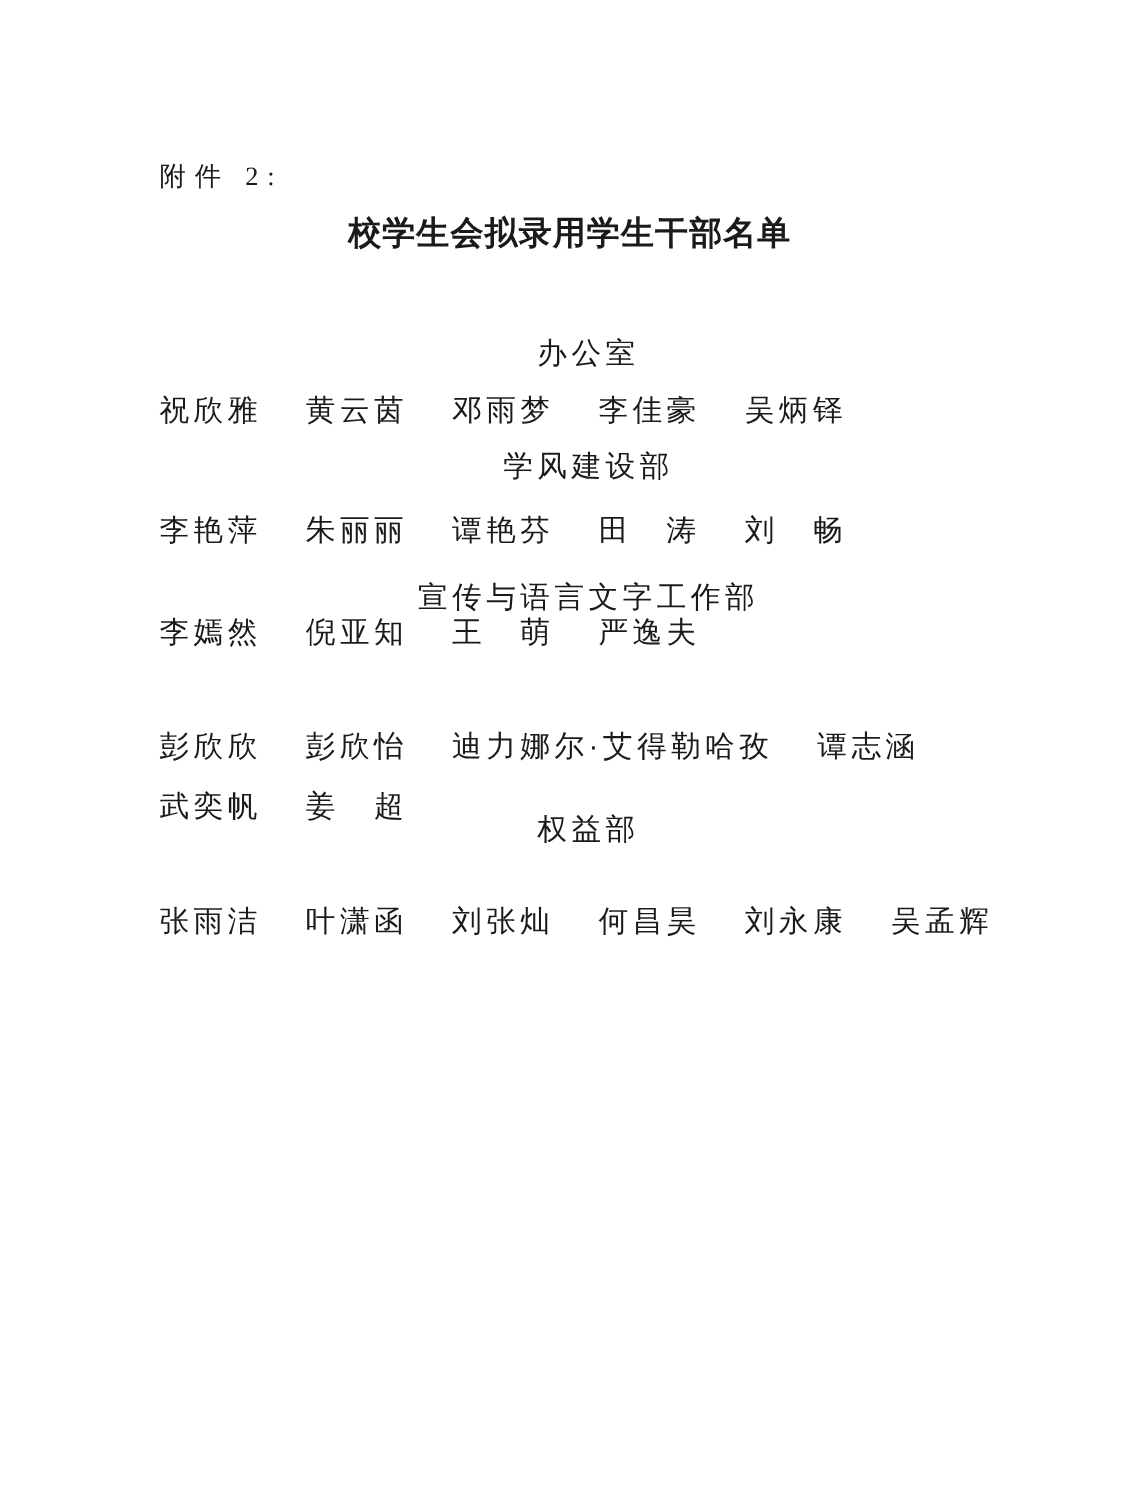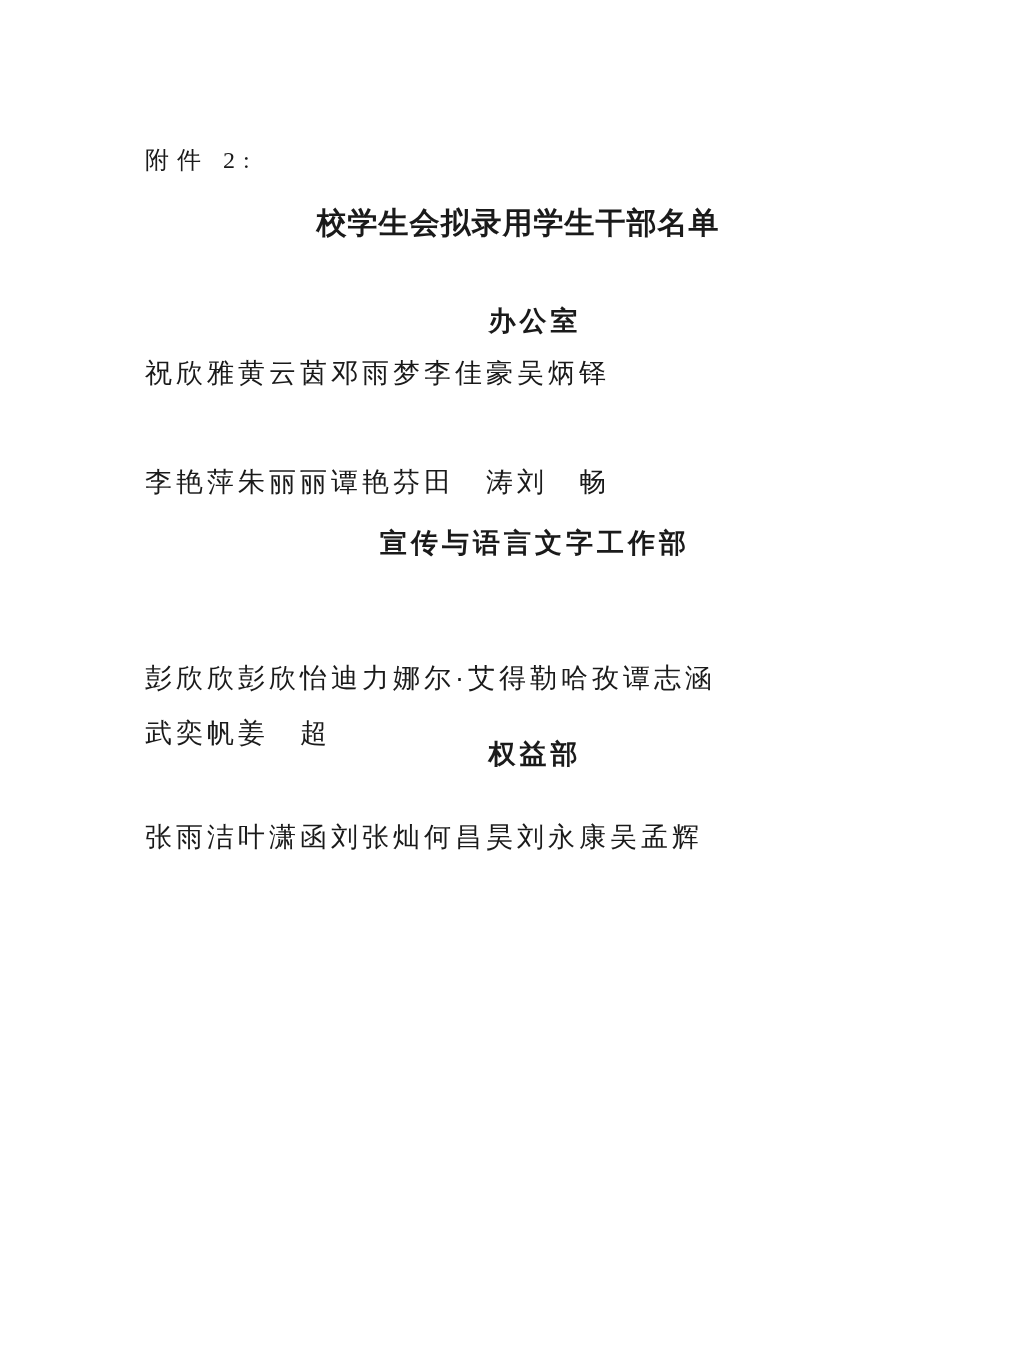--- a/index.html
+++ b/index.html
@@ -20,21 +20,21 @@
     left: 145px;
     top: 144px;
     font-family: "Liberation Serif", serif;
     font-size: 24px;
     letter-spacing: 8px;
     white-space: nowrap;
   }
   .doc-title {
     position: absolute;
     left: 0;
-    top: 203px;
+    top: 192px;
     width: 1036px;
     text-align: center;
     font-family: "Liberation Serif", serif;
     font-weight: bold;
     font-size: 30px;
     letter-spacing: 1px;
     white-space: nowrap;
   }
   .content {
     position: absolute;
@@ -42,29 +42,30 @@
     top: 0;
     width: 780px;
     height: 100%;
   }
   .dept-header {
     position: absolute;
     left: 0;
     width: 100%;
     text-align: center;
     font-family: "Liberation Sans", sans-serif;
-    font-weight: bold;
+    font-weight: normal;
     font-size: 27px;
     letter-spacing: 4px;
     white-space: nowrap;
   }
   .names-row {
     position: absolute;
     left: 0;
     display: flex;
+    gap: 40px;
     font-family: Liberation Sans, sans-serif;
     font-size: 27px;
     letter-spacing: 4px;
     white-space: nowrap;
   }
   .names-row span {
     display: inline-block;
   }
 </style>
 </head>
@@ -80,29 +81,36 @@
 
     <div class="dept-header" style="top:303px">办公室</div>
     <div class="names-row" style="top:355px">
       <span>祝欣雅</span>
       <span>黄云茵</span>
       <span>邓雨梦</span>
       <span>李佳豪</span>
       <span>吴炳铎</span>
     </div>
 
+    <div class="dept-header" style="top:406px">学风建设部</div>
     <div class="names-row" style="top:464px">
       <span>李艳萍</span>
       <span>朱丽丽</span>
       <span>谭艳芬</span>
       <span>田　涛</span>
       <span>刘　畅</span>
     </div>
 
     <div class="dept-header" style="top:525px">宣传与语言文字工作部</div>
+    <div class="names-row" style="top:557px">
+      <span>李嫣然</span>
+      <span>倪亚知</span>
+      <span>王　萌</span>
+      <span>严逸夫</span>
+    </div>
 
     <div class="names-row" style="top:715px">
       <span>武奕帆</span>
       <span>姜　超</span>
     </div>
     <div class="names-row" style="top:660px">
       <span>彭欣欣</span>
       <span>彭欣怡</span>
       <span>迪力娜尔·艾得勒哈孜</span>
       <span>谭志涵</span>

